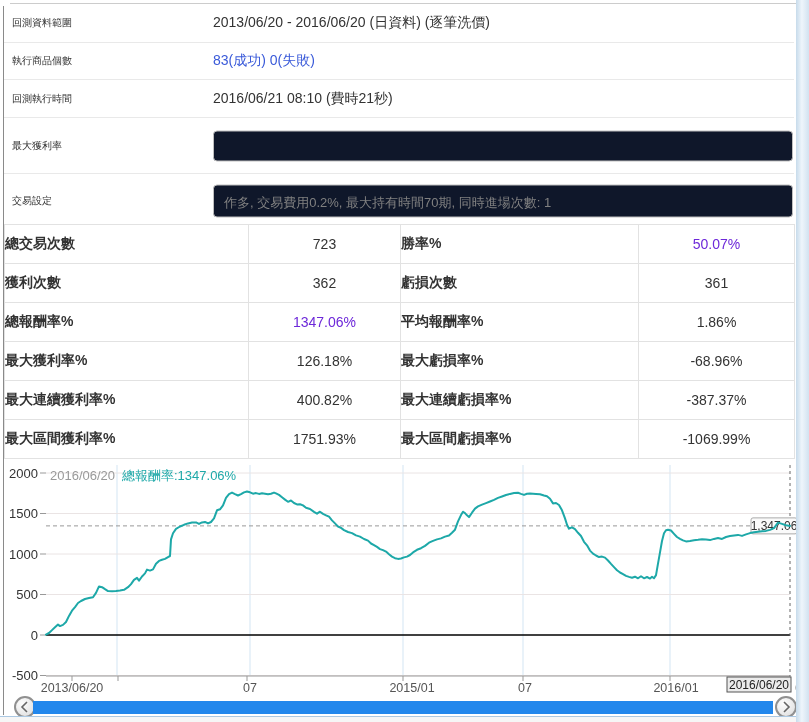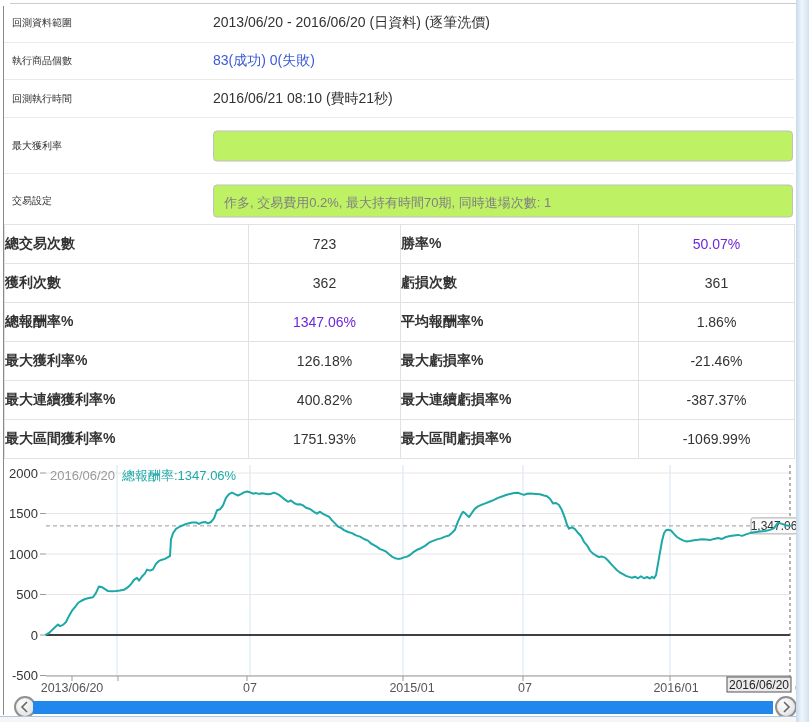--- a/index.html
+++ b/index.html
@@ -8,21 +8,21 @@
   .top-border{position:absolute;left:10px;top:3px;width:786px;height:0;border-top:1px solid #ccc;}
   .left-border{position:absolute;left:3px;top:6px;width:0;height:709px;border-left:1px solid #8a8a8a;}
 
   
   #info-table{position:absolute;left:4px;top:4px;width:790px;}
   .irow{position:relative;border-bottom:1px solid #e9e9e9;}
   .irow.last{border-bottom:none;}
   .ilabel{position:absolute;left:8px;top:50%;transform:translateY(-50%);font-size:10px;color:#333;}
   .ival{position:absolute;left:209px;top:50%;transform:translateY(-50%);font-size:14px;color:#333;}
   .bluelink{color:#3a5ad9;cursor:pointer;}
-  .graybox{box-sizing:border-box;width:580px;background:#bef264;border:1px solid #bfbfbf;
+  .graybox{box-sizing:border-box;width:580px;background:#0f172a;border:1px solid #bfbfbf;
            border-radius:4px;color:#808080;font-size:13px;padding:8px 10px 0 10px;}
 
   
   #stats-table{position:absolute;left:4px;top:224px;width:790px;border-collapse:collapse;
                border:1px solid #c8c8c8;table-layout:fixed;}
   #stats-table td{border:1px solid #e2e2e2;height:36px;font-size:14px;background:#fff;}
   td.lab{font-weight:bold;padding-left:0;color:#333;}
   td.val{text-align:center;color:#333;}
   td.val.red{color:#6d28d9;}
 
@@ -101,21 +101,21 @@
         <tr>
           <td class="lab">總報酬率%</td>
           <td class="val red">1347.06%</td>
           <td class="lab">平均報酬率%</td>
           <td class="val">1.86%</td>
         </tr>
         <tr>
           <td class="lab">最大獲利率%</td>
           <td class="val">126.18%</td>
           <td class="lab">最大虧損率%</td>
-          <td class="val">-21.46%</td>
+          <td class="val">-68.96%</td>
         </tr>
         <tr>
           <td class="lab">最大連續獲利率%</td>
           <td class="val">400.82%</td>
           <td class="lab">最大連續虧損率%</td>
           <td class="val">-387.37%</td>
         </tr>
         <tr>
           <td class="lab">最大區間獲利率%</td>
           <td class="val">1751.93%</td>

